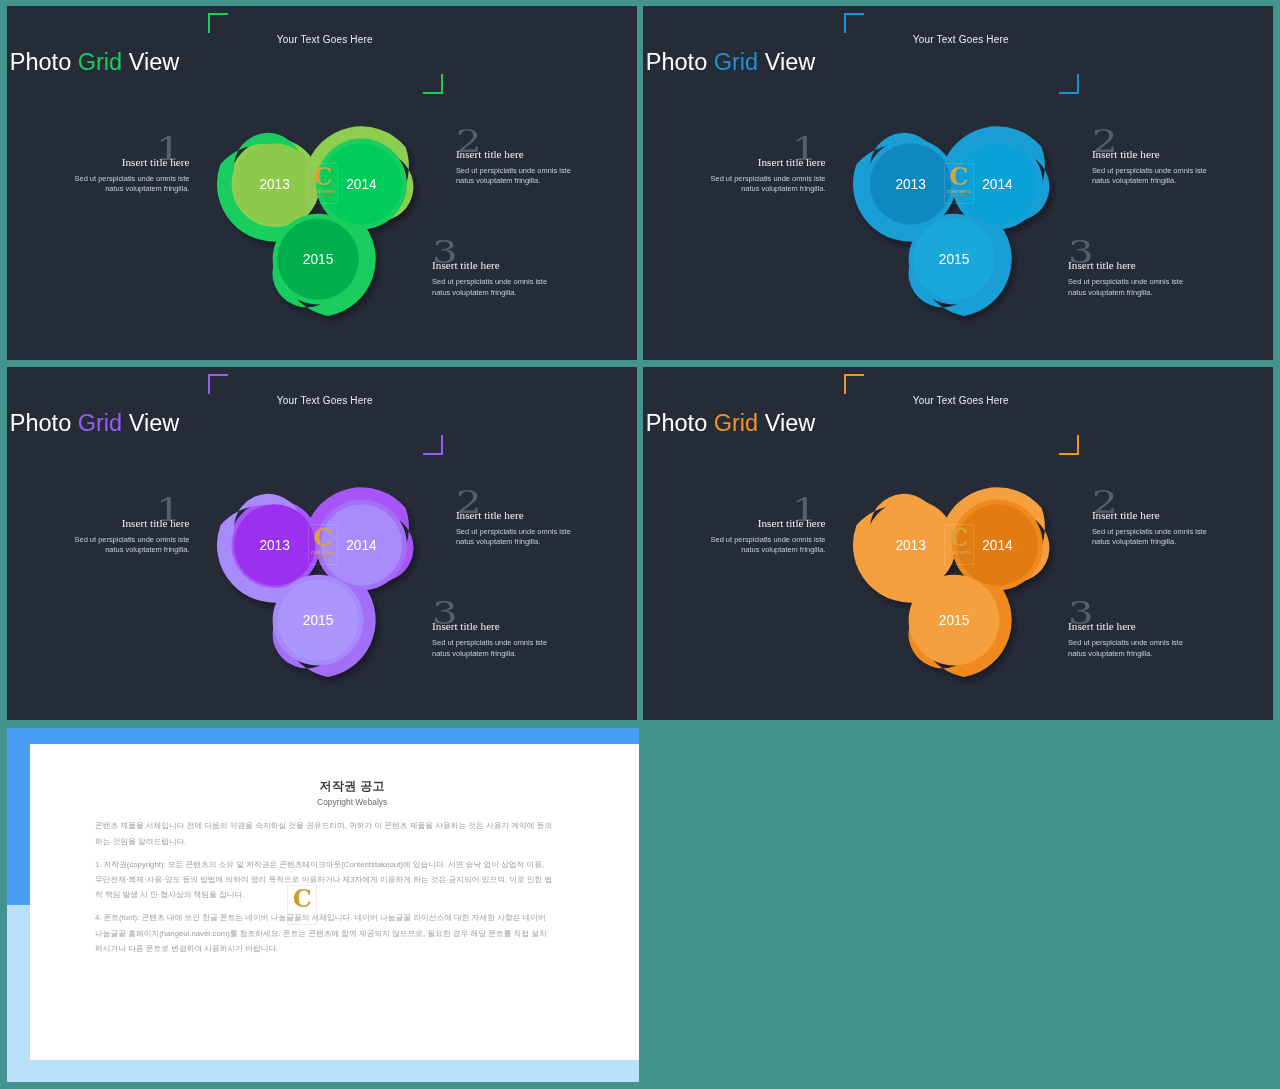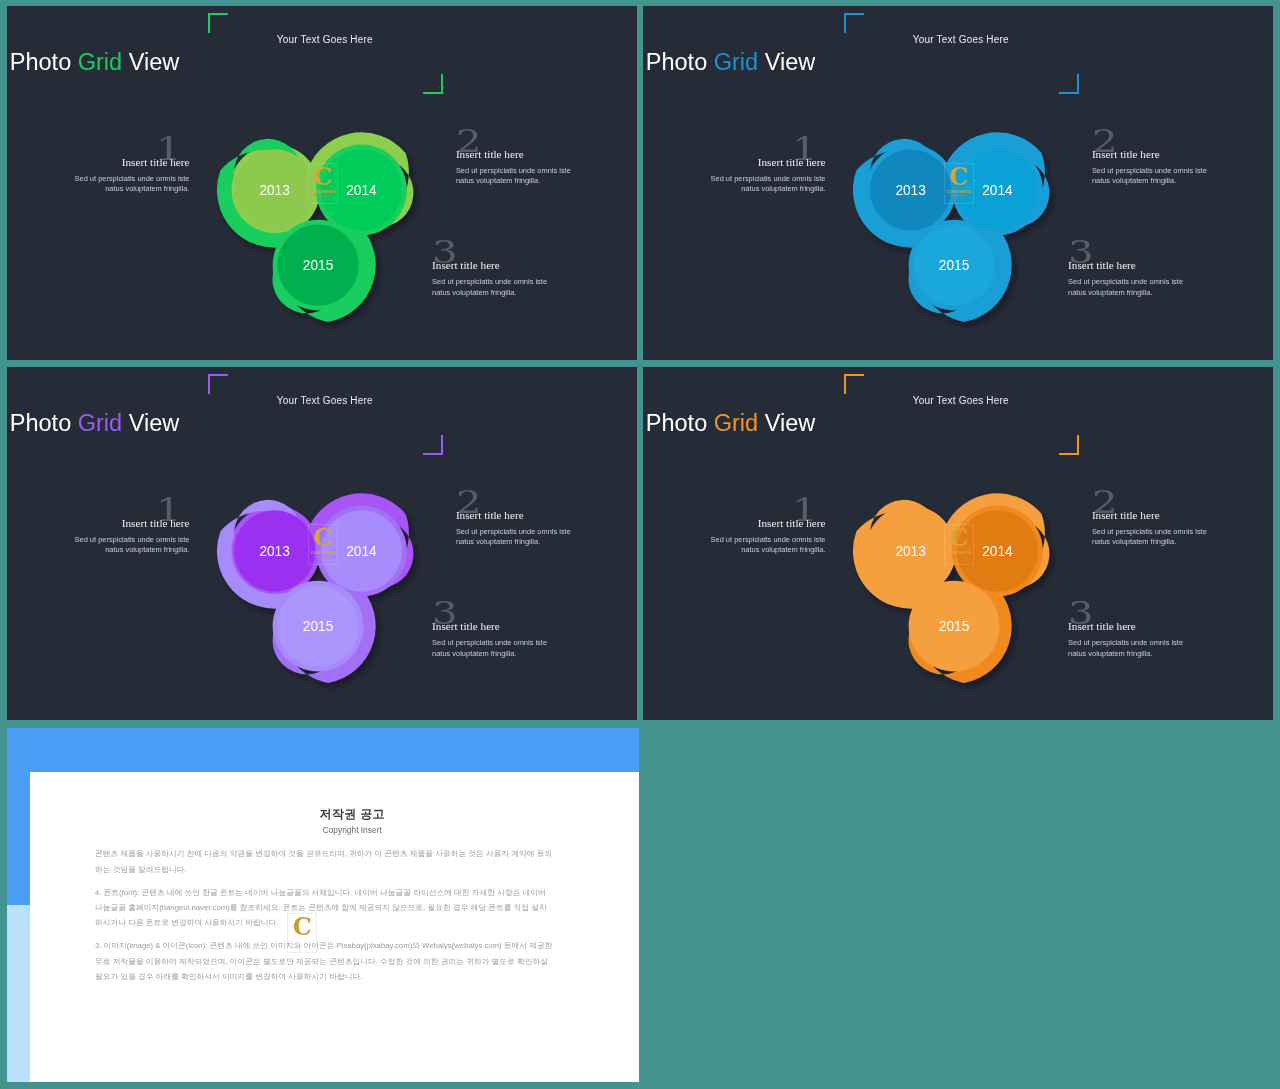--- a/index.html
+++ b/index.html
@@ -42,39 +42,39 @@
   .item.left{text-align:right;width:117px;}
   .item.left .bignum{right:8px;transform-origin:right bottom;}
   .item.right{text-align:left;width:117px;}
   .item.right .bignum{left:0px;transform-origin:left bottom;}
 
   .i1{left:65.5px;top:151px;}
   .i2{left:448.9px;top:143px;}
   .i3{left:425.1px;top:254.2px;}
 
   
-  .flower{position:absolute;left:207.1px;top:105px;width:208.1px;height:208.1px;}
+  .flower{position:absolute;left:207.1px;top:99px;width:208.1px;height:208.1px;}
   .flower svg{display:block;width:208.1px;height:208.1px;overflow:visible;}
   .yr{font-family:"Liberation Sans",sans-serif;font-size:14.5px;fill:#ffffff;
       text-anchor:middle;}
 
   
   .wm{position:absolute;width:28px;height:38.5px;left:300.9px;top:157.4px;
       border:1px solid rgba(255,255,255,.13);}
   .wm .c{position:absolute;left:50%;top:1px;transform:translateX(-50%);
          font-family:"DejaVu Serif",serif;font-weight:bold;font-size:24px;
          color:#d6a63d;line-height:24px;}
   .wm .t1{position:absolute;left:0;right:0;top:24.5px;text-align:center;
           font-size:4.1px;color:#d3ab52;letter-spacing:.25px;font-weight:bold;}
   .wm .t2{position:absolute;left:0;right:0;top:30px;text-align:center;
           font-size:3.3px;color:#b28a3c;letter-spacing:.15px;}
 
   
   .s5 .topband{position:absolute;left:0;top:0;width:632px;height:177px;background:#4a9ef5;}
-  .s5 .paper{position:absolute;left:23.2px;top:15.8px;width:644px;height:316.5px;background:#fff;margin-top:28px;}
+  .s5 .paper{position:absolute;left:23.2px;top:15.8px;width:644px;height:316.5px;background:#fff;}
   .s5 h1{margin:0;padding:0;font-size:12px;color:#3c3c3c;text-align:center;font-weight:bold;
          letter-spacing:.3px;}
   .s5 h2{margin:1.5px 0 0 0;padding:0;font-size:8.4px;color:#696969;text-align:center;font-weight:400;}
   .s5 .head{position:absolute;left:0;right:0;top:34.5px;}
   .s5 .body{position:absolute;left:64.8px;top:74.5px;width:458px;}
   .s5 p{margin:0 0 7.4px 0;font-size:7.75px;line-height:15.4px;color:#9a9a9a;
         word-break:break-all;}
   .s5 .wm2{position:absolute;left:257px;top:141px;width:28px;height:38.5px;
            border:1px solid rgba(0,0,0,.07);}
   .s5 .wm2 .c{position:absolute;left:50%;top:1px;transform:translateX(-50%);
@@ -319,25 +319,25 @@
         <div class="bignum">3</div>
         <div class="ttl">Insert title here</div>
         <div class="desc">Sed ut perspiciatis unde omnis iste natus voluptatem fringilla.</div>
       </div>
     </div>
     <div class="slide s5">
       <div class="topband"></div>
       <div class="paper">
         <div class="head">
           <h1>저작권 공고</h1>
-          <h2>Copyright Insert</h2>
+          <h2>Copyright Webalys</h2>
         </div>
         <div class="body">
-          <p>콘텐츠 제품을 사용하시기 전에 다음의 약관을 변경하여 것을 권유드리며, 귀하가 이 콘텐츠 제품을 사용하는 것은 사용자 계약에 동의하는 것임을 알려드립니다.</p>
+          <p>콘텐츠 제품을 서체입니다 전에 다음의 약관을 숙지하실 것을 권유드리며, 귀하가 이 콘텐츠 제품을 사용하는 것은 사용자 계약에 동의하는 것임을 알려드립니다.</p>
+          <p>1. 저작권(copyright): 모든 콘텐츠의 소유 및 저작권은 콘텐츠테이크아웃(Contentstakeout)에 있습니다. 서면 승낙 없이 상업적 이용, 무단전재·복제·사용·양도 등의 방법에 의하여 영리 목적으로 이용하거나 제3자에게 이용하게 하는 것은 금지되어 있으며, 이로 인한 법적 책임 발생 시 민·형사상의 책임을 집니다.</p>
           <p>4. 폰트(font): 콘텐츠 내에 쓰인 한글 폰트는 네이버 나눔글꼴의 서체입니다. 네이버 나눔글꼴 라이선스에 대한 자세한 사항은 네이버 나눔글꼴 홈페이지(hangeul.naver.com)를 참조하세요. 폰트는 콘텐츠에 함께 제공되지 않으므로, 필요한 경우 해당 폰트를 직접 설치하시거나 다른 폰트로 변경하여 사용하시기 바랍니다.</p>
-          <p>3. 이미지(image) &amp; 아이콘(icon): 콘텐츠 내에 쓰인 이미지와 아이콘은 Pixabay(pixabay.com)와 Webalys(webalys.com) 등에서 제공한 무료 저작물을 이용하여 제작되었으며, 아이콘은 별도로만 제공되는 콘텐츠입니다. 수정한 것에 의한 권리는 귀하가 별도로 확인하실 필요가 있을 경우 아래를 확인하셔서 이미지를 변경하여 사용하시기 바랍니다.</p>
         </div>
         <div class="wm2">
           <div class="c">C</div>
         </div>
       </div>
     </div>
   </div>
 
 </body></html>

